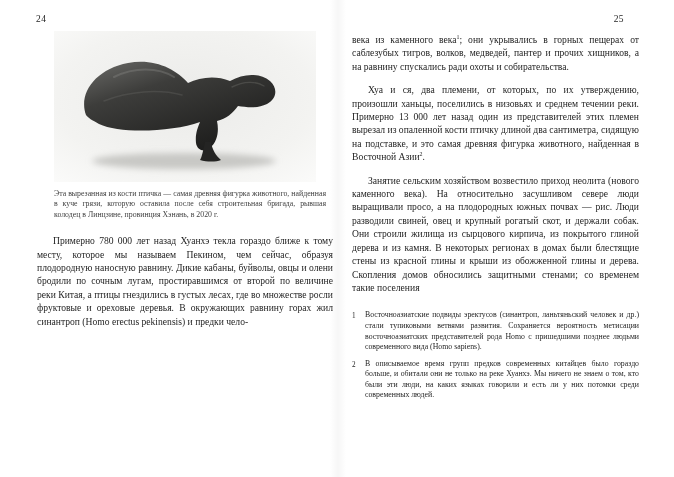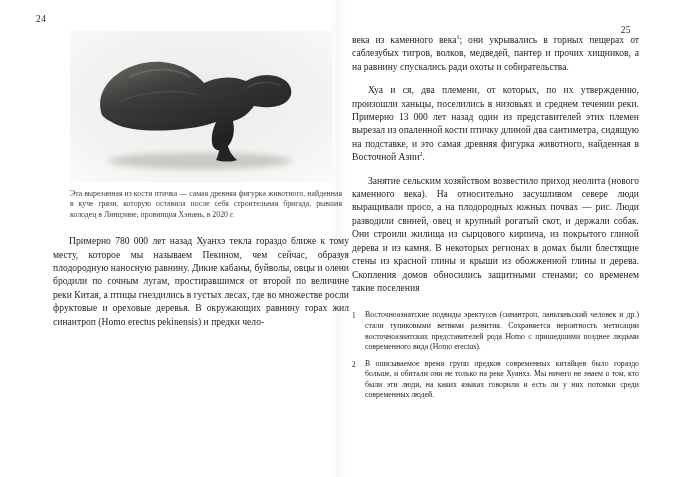--- a/index.html
+++ b/index.html
@@ -24,23 +24,23 @@
   }
 
   .page-num {
     position: absolute;
     top: 14px;
     font-size: 9.5px;
     letter-spacing: 0.4px;
     color: var(--text, #1e1e1e);
   }
   .page-num.pn-left  { left: 36px; }
-  .page-num.pn-right { right: 21px; margin-top: 11px; }
+  .page-num.pn-right { right: 28px; }
 
-  .left-col  { position: absolute; left: 37px;  top: 31px; width: 296px; margin-left: 16px; }
+  .left-col  { position: absolute; left: 37px;  top: 31px; width: 296px; }
   .right-col { position: absolute; left: 352px; top: 33px; width: 287px; }
 
   .figure { margin: 0; width: 262px; margin-left: auto; margin-right: auto; }
   .photo svg { display: block; width: 262px; height: 151px; }
 
   .caption {
     font-size: 7.8px;
     line-height: 10.4px;
     color: var(--caption-text, #3f3f3f);
     text-align: justify;
@@ -126,21 +126,21 @@
   </div>
 
   <div class="right-col">
     <p class="para"><span>века из каменного века</span><sup>1</sup><span>; они укрывались в горных пещерах от саблезубых тигров, волков, медведей, пантер и прочих хищников, а на равнину спускались ради охоты и собирательства.</span></p>
     <p class="para indent"><span>Хуа и ся, два племени, от которых, по их утверждению, произошли ханьцы, поселились в низовьях и среднем течении реки. Примерно 13 000 лет назад один из представителей этих племен вырезал из опаленной кости птичку длиной два сантиметра, сидящую на подставке, и это самая древняя фигурка животного, найденная в Восточной Азии</span><sup>2</sup><span>.</span></p>
     <p class="para indent"><span>Занятие сельским хозяйством возвестило приход неолита (нового каменного века). На относительно засушливом севере люди выращивали просо, а на плодородных южных почвах — рис. Люди разводили свиней, овец и крупный рогатый скот, и держали собак. Они строили жилища из сырцового кирпича, из покрытого глиной дерева и из камня. В некоторых регионах в домах были блестящие стены из красной глины и крыши из обожженной глины и дерева. Скопления домов обносились защитными стенами; со временем такие поселения</span></p>
 
     <div class="footnotes">
       <div class="footnote">
         <span class="fn-num">1</span>
-        <span class="fn-text"><span>Восточноазиатские подвиды эректусов (синантроп, ланьтяньский человек и др.) стали тупиковыми ветвями развития. Сохраняется вероятность метисации восточноазиатских представителей рода </span><span class="italic">Homo</span><span> с пришедшими позднее людьми современного вида (</span><span class="italic">Homo erectus</span><span>).</span></span>
+        <span class="fn-text"><span>Восточноазиатские подвиды эректусов (синантроп, ланьтяньский человек и др.) стали тупиковыми ветвями развития. Сохраняется вероятность метисации восточноазиатских представителей рода </span><span class="italic">Homo</span><span> с пришедшими позднее людьми современного вида (</span><span class="italic">Homo sapiens</span><span>).</span></span>
       </div>
       <div class="footnote">
         <span class="fn-num">2</span>
         <span class="fn-text"><span>В описываемое время групп предков современных китайцев было гораздо больше, и обитали они не только на реке Хуанхэ. Мы ничего не знаем о том, кто были эти люди, на каких языках говорили и есть ли у них потомки среди современных людей.</span></span>
       </div>
     </div>
   </div>
 
 </div>
 

